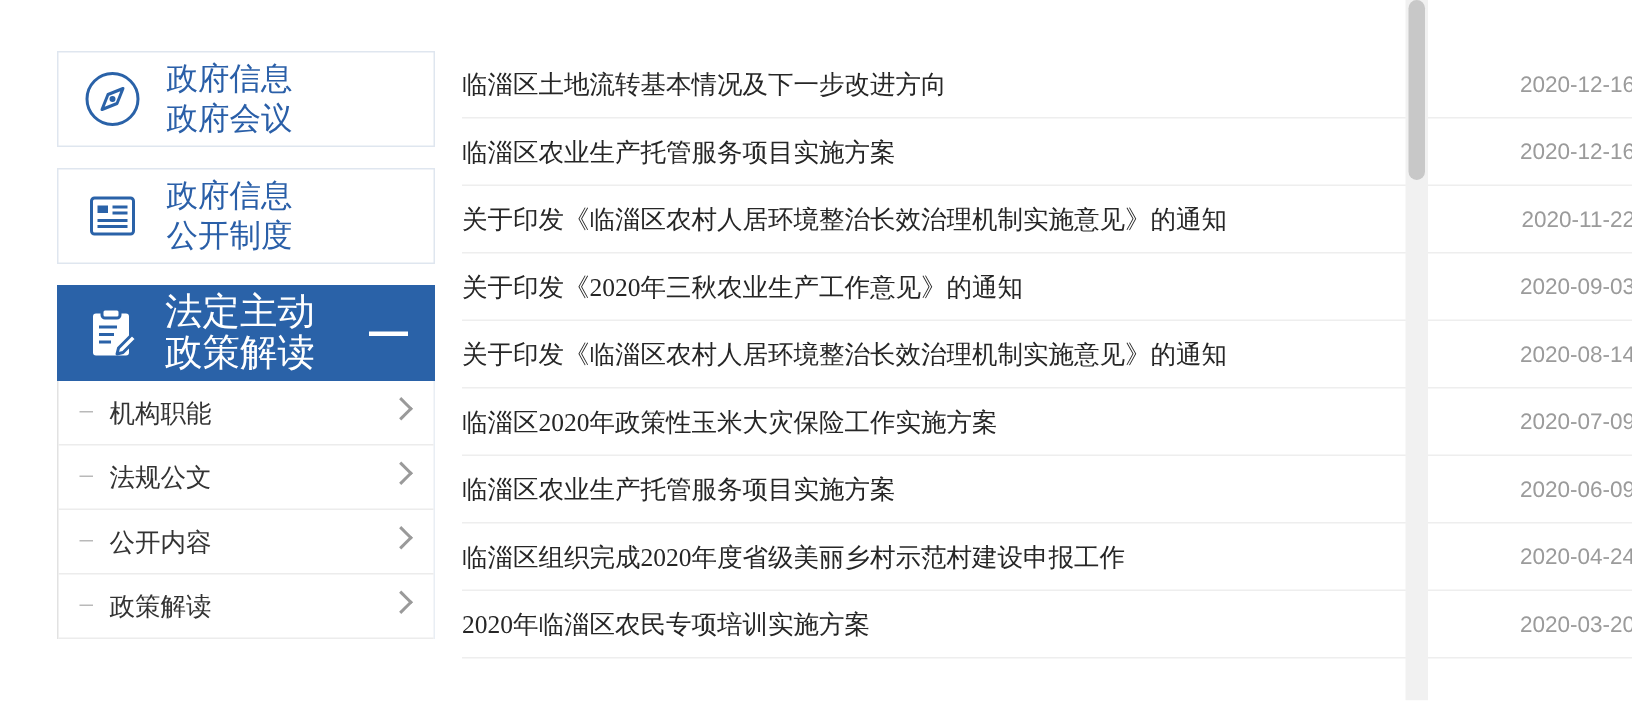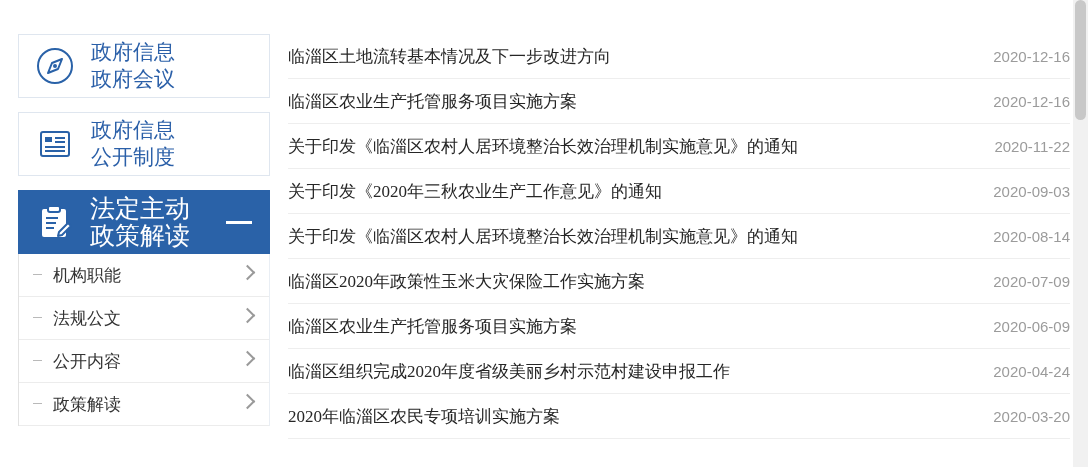--- a/index.html
+++ b/index.html
@@ -8,23 +8,24 @@
   }
   body {
     width: 1088px;
     height: 467px;
     background: #ffffff;
     font-family: "Liberation Serif", serif;
     overflow: hidden;
   }
   .page {
     position: relative;
-    width: 1088px;
+    width: 932px;
     height: 467px;
     background: #ffffff;
+    margin-left: 20px;
   }
 
   
   .sidebar {
     position: absolute;
     left: 18px;
     top: 34px;
     width: 252px;
   }
 

